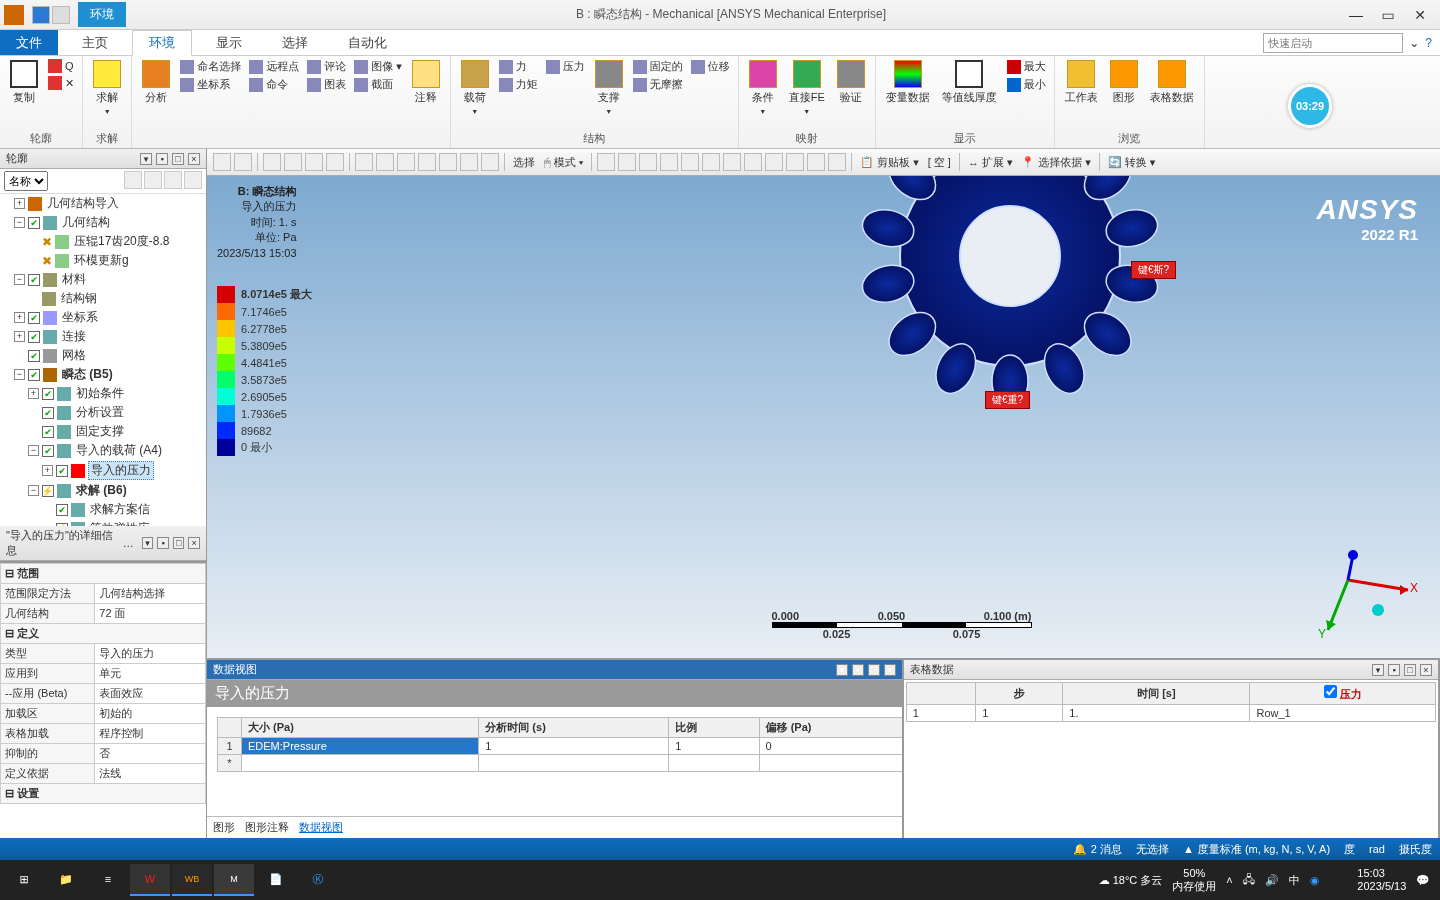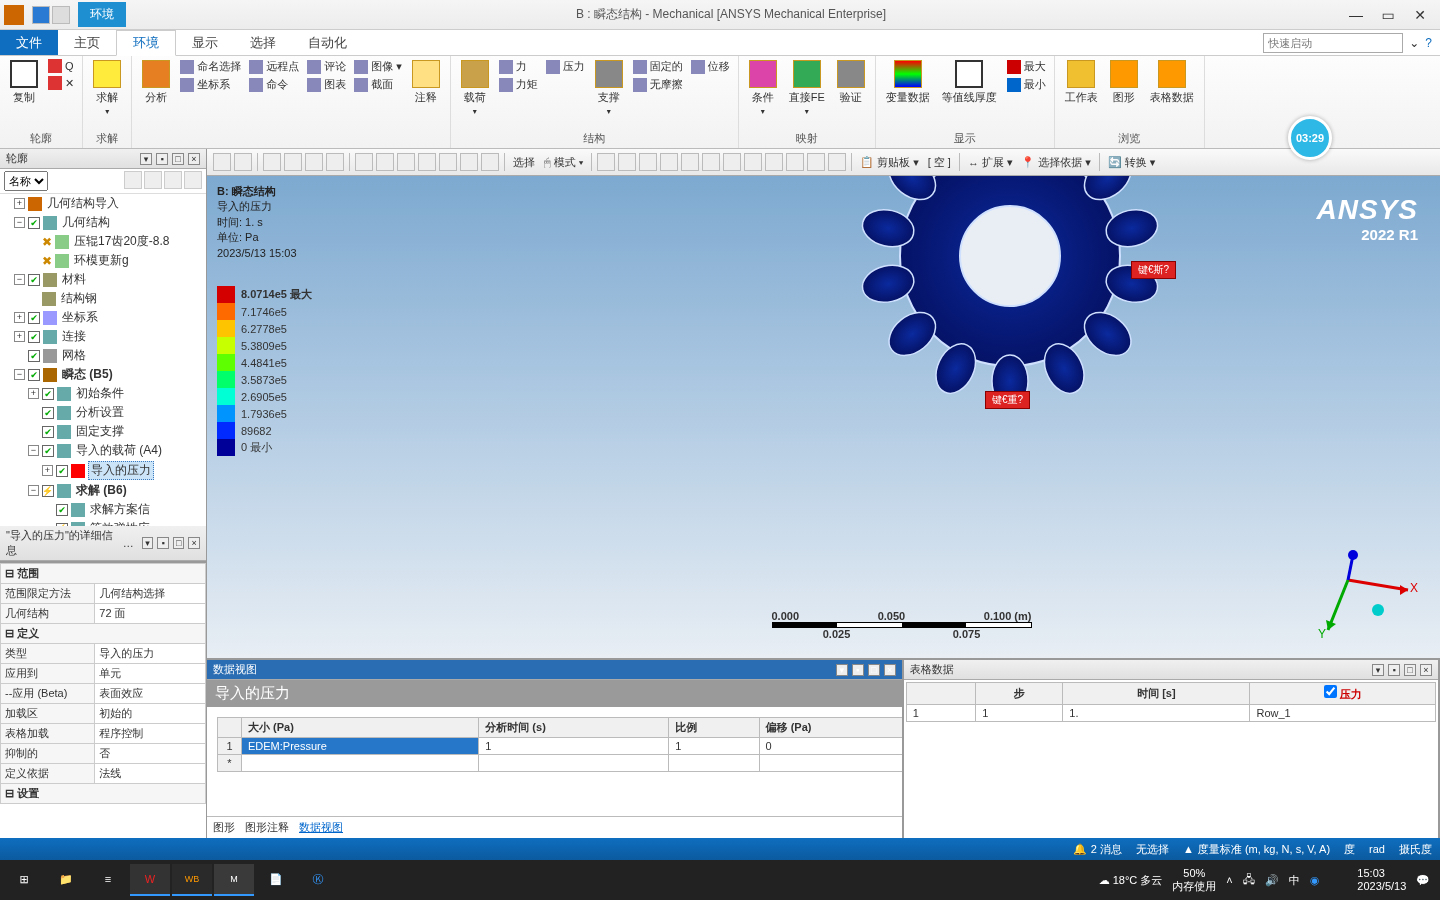--- a/index.html
+++ b/index.html
@@ -5,36 +5,36 @@
 * { margin:0; padding:0; box-sizing:border-box; font-family:"Microsoft YaHei","Segoe UI",sans-serif; }
 body { background:#fff; width:1440px; height:900px; overflow:hidden; font-size:12px; color:#333; }
 .titlebar { height:30px; background:linear-gradient(#f5f5f5,#ececec); display:flex; align-items:center; border-bottom:1px solid #ccc; }
 .titlebar .icon { width:20px; height:20px; margin:0 4px; background:#333; }
 .titlebar .qat { display:flex; gap:2px; margin-left:4px; }
 .titlebar .qat span { width:18px; height:18px; background:#ddd; border:1px solid #bbb; }
 .titlebar .ctx-tab { background:#1e90d2; color:#fff; padding:4px 12px; margin-left:8px; font-size:12px; }
 .titlebar .title { flex:1; text-align:center; color:#555; font-size:12px; }
 .titlebar .winbtns { display:flex; gap:4px; padding:0 6px; }
 .titlebar .winbtns span { width:28px; text-align:center; font-size:14px; }
-.menubar { height:26px; display:flex; align-items:stretch; border-bottom:1px solid #ccc; }
+.menubar { height:26px; display:flex; align-items:stretch; border-bottom:1px solid #ccc;gap:8px; }
 .menubar .m { padding:4px 16px; font-size:13px; color:#444; display:flex; align-items:center; cursor:pointer; }
 .menubar .m.file { background:#0f6ebf; color:#fff; }
 .menubar .m.active { background:#fff; border:1px solid #ccc; border-bottom:1px solid #fff; color:#0f6ebf; margin-bottom:-1px; }
 .menubar .right { margin-left:auto; display:flex; align-items:center; gap:6px; padding-right:8px; }
 .menubar .right input { width:140px; height:20px; border:1px solid #aaa; padding:0 4px; font-size:11px; }
 .ribbon { height:93px; background:linear-gradient(#fdfdfd,#f2f2f2); border-bottom:1px solid #bbb; display:flex; }
 .rgroup { border-right:1px solid #ddd; padding:2px 6px 0; display:flex; flex-direction:column; justify-content:space-between; }
 .rgroup .lbl { text-align:center; font-size:11px; color:#555; padding-bottom:2px; }
 .rgroup .body { display:flex; gap:4px; flex:1; align-items:flex-start; }
 .rbtn-v { display:flex; flex-direction:column; align-items:center; gap:2px; padding:2px 4px; font-size:11px; cursor:pointer; }
 .rbtn-v .ic { width:28px; height:28px; background:#f0c030; border:1px solid #c89820; }
 .rsmall { display:flex; align-items:center; gap:3px; font-size:11px; padding:1px 2px; white-space:nowrap; cursor:pointer; }
 .rsmall .ic { width:14px; height:14px; background:#88b; }
 .col { display:flex; flex-direction:column; gap:1px; }
-.badge-timer { position:absolute; top:116px; right:108px; width:44px; height:44px; border-radius:50%; background:#2eb8e6; color:#fff; display:flex; align-items:center; justify-content:center; font-size:11px; font-weight:bold; border:3px solid #fff; box-shadow:0 0 4px rgba(0,0,0,.3); z-index:50;}
+.badge-timer { position:absolute; top:84px; right:108px; width:44px; height:44px; border-radius:50%; background:#2eb8e6; color:#fff; display:flex; align-items:center; justify-content:center; font-size:11px; font-weight:bold; border:3px solid #fff; box-shadow:0 0 4px rgba(0,0,0,.3); z-index:50;}
 .main { display:flex; height:calc(900px - 30px - 26px - 93px - 40px - 22px); }
 .left-col { width:207px; display:flex; flex-direction:column; border-right:1px solid #999; }
 .pane-hdr { background:linear-gradient(#f0f0f0,#e0e0e0); border-bottom:1px solid #aaa; padding:2px 6px; font-size:11px; display:flex; align-items:center; gap:4px; }
 .pane-hdr .sp { flex:1; }
 .pane-hdr .pb { width:12px; height:12px; border:1px solid #888; background:#eee; font-size:9px; line-height:10px; text-align:center; }
 .tree-pane { flex:1.3; overflow:auto; background:#fff; font-size:12px; }
 .tree-tools { display:flex; gap:2px; padding:2px 4px; border-bottom:1px solid #ddd; }
 .tree-tools select { font-size:11px; height:20px; }
 .tree-tools .tb { width:18px; height:18px; border:1px solid #ccc; background:#eee; }
 .tree ul { list-style:none; padding-left:14px; }
@@ -49,21 +49,21 @@
 .dt { width:100%; border-collapse:collapse; font-size:11px; }
 .dt td { border:1px solid #ccc; padding:2px 4px; }
 .dt .grp td { background:#e8e8e8; font-weight:bold; }
 .dt td:first-child { width:46%; background:#f6f6f6; }
 .center-col { flex:1; display:flex; flex-direction:column; }
 .gtoolbar { height:27px; background:linear-gradient(#fafafa,#e8e8e8); border-bottom:1px solid #aaa; display:flex; align-items:center; gap:3px; padding:0 6px; font-size:11px; overflow:hidden; }
 .gtb { width:18px; height:18px; border:1px solid #bbb; background:#eee; flex-shrink:0; }
 .gtxt { padding:0 3px; white-space:nowrap; }
 .sep { width:1px; height:18px; background:#bbb; margin:0 2px; }
 .viewport { flex:1; position:relative; background:linear-gradient(#7da9d0 0%,#a8c5e0 40%,#e8eef4 100%); overflow:hidden; }
-.vp-info { position:absolute; top:8px; left:10px; font-size:11px; color:#222; line-height:1.4; }
+.vp-info { position:absolute; top:8px; left:10px; font-size:11px; color:#222; line-height:1.4;text-align:right; }
 .vp-info .b { font-weight:bold; }
 .legend { position:absolute; top:110px; left:10px; font-size:11px; }
 .legend .bar { display:flex; align-items:center; gap:6px; height:17px; }
 .legend .sw { width:18px; height:17px; }
 .ansys-logo { position:absolute; top:18px; right:22px; color:#fff; text-align:right; font-weight:bold; }
 .ansys-logo .l1 { font-size:28px; font-style:italic; letter-spacing:1px; }
 .ansys-logo .l2 { font-size:15px; }
 .gear { position:absolute; top:-30px; right:260px; }
 .tag-red { position:absolute; background:#d22; color:#fff; font-size:10px; padding:1px 6px; border:1px solid #800; }
 .scale { position:absolute; bottom:18px; left:50%; transform:translateX(-20%); font-size:11px; text-align:center; }

